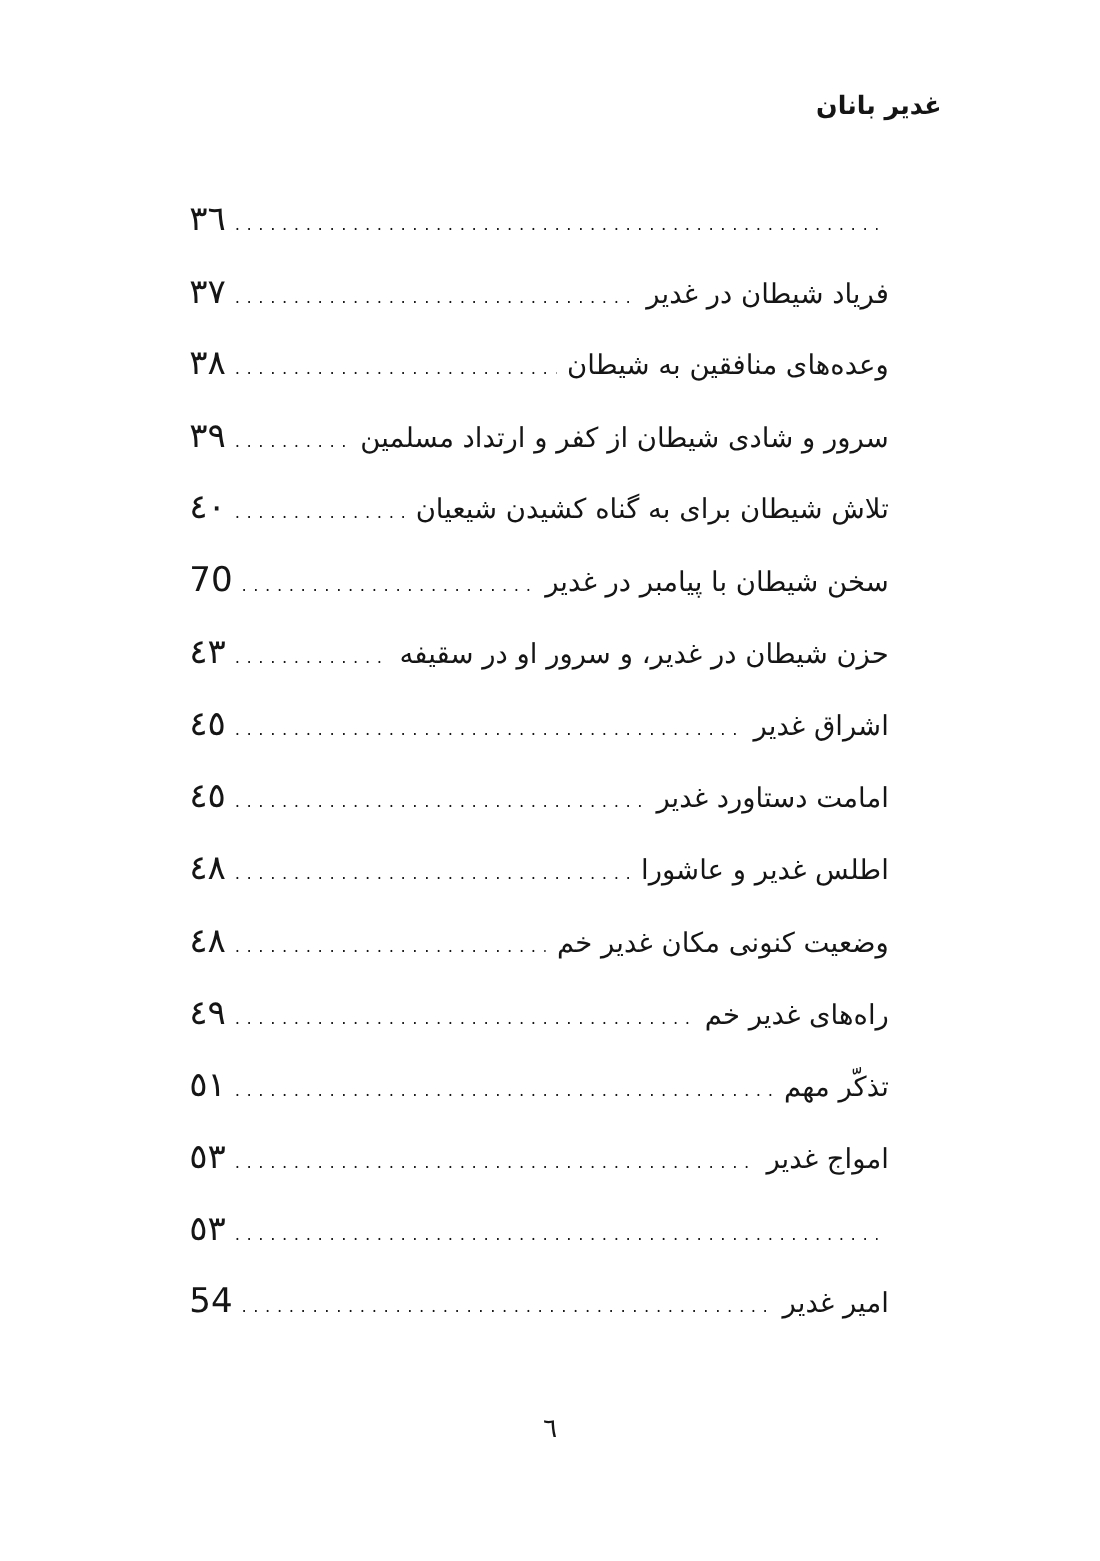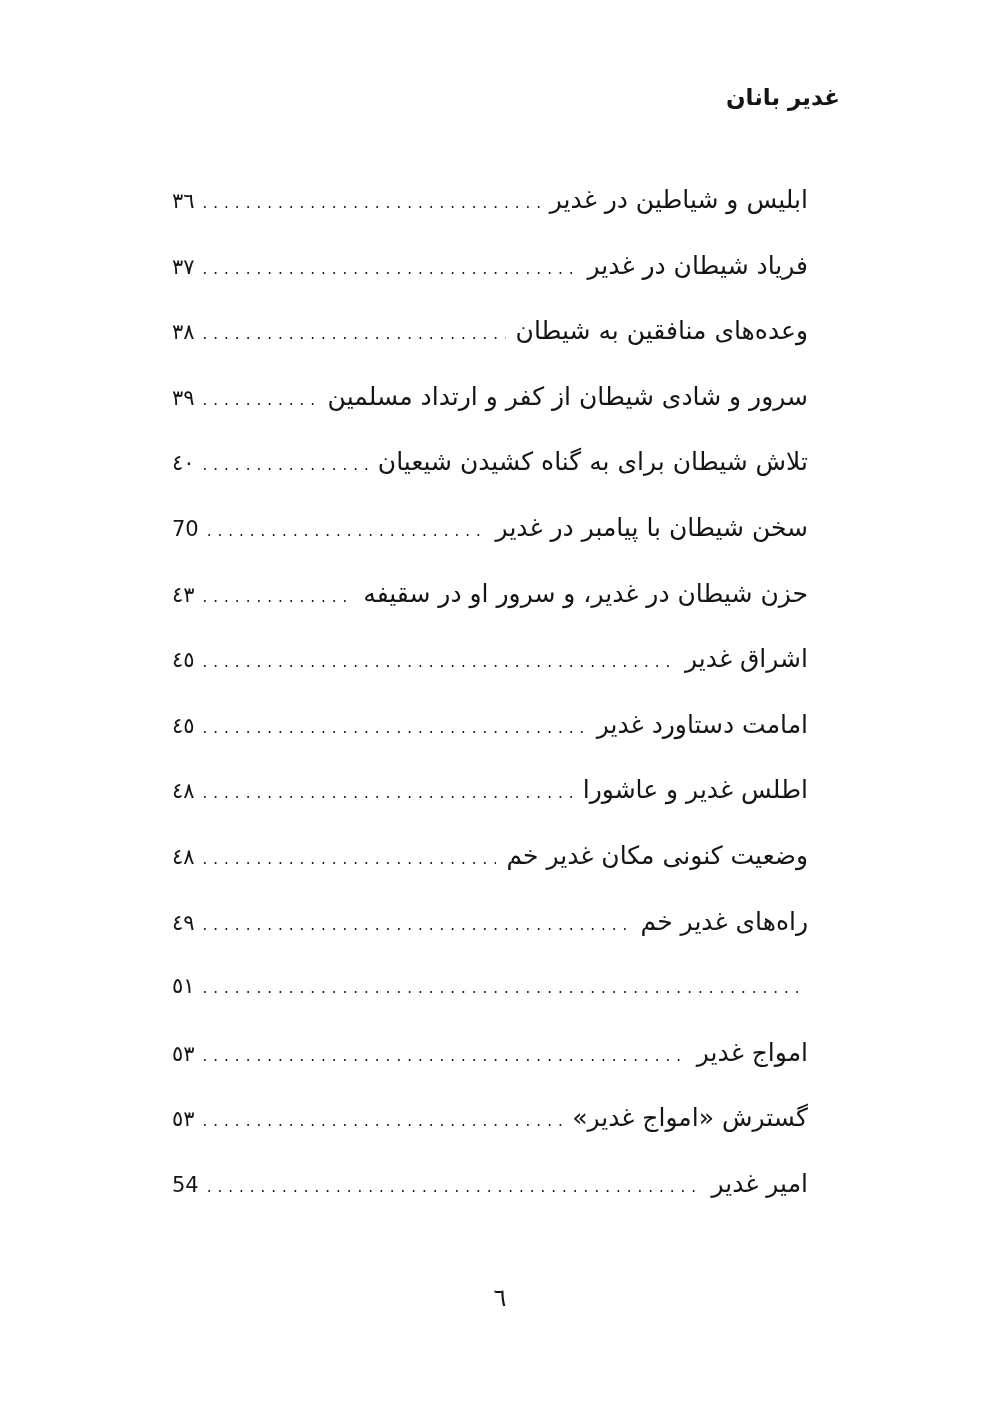--- a/index.html
+++ b/index.html
@@ -11,21 +11,21 @@
     height: 1419px;
     background: #ffffff;
     position: relative;
     font-family: "DejaVu Sans", sans-serif;
     color: #151515;
     overflow: hidden;
   }
   .page-header {
     position: absolute;
     top: 84px;
-    right: 160px;
+    right: 144px;
     font-size: 23px;
     font-weight: bold;
     direction: rtl;
   }
   .toc {
     position: absolute;
     top: 167px;
     left: 172px;
     right: 192px;
     direction: rtl;
@@ -53,41 +53,40 @@
     letter-spacing: 6px;
     direction: ltr;
     text-align: left;
     min-width: 10px;
   }
   .dot-leader::after {
     content: "..................................................................................................";
   }
   .toc-page-num {
     flex: 0 0 auto;
-    font-size: 21px;
+    font-size: 31px;
     direction: ltr;
   }
   .page-footer {
     position: absolute;
     top: 1284px;
     left: 0;
     width: 100%;
     text-align: center;
     font-size: 24px;
     direction: rtl;
   }
 </style>
 </head>
 <body>
 
 <div class="page-header">غدیر بانان</div>
 
 <div class="toc">
   <div class="toc-row">
-    <span class="toc-title">ابلیس و شیاطین در غدیر</span>
     <span class="dot-leader"></span>
     <span class="toc-page-num">٣٦</span>
   </div>
   <div class="toc-row">
     <span class="toc-title">فریاد شیطان در غدیر</span>
     <span class="dot-leader"></span>
     <span class="toc-page-num">٣٧</span>
   </div>
   <div class="toc-row">
     <span class="toc-title">وعده‌های منافقین به شیطان</span>
@@ -133,30 +132,30 @@
     <span class="toc-title">وضعیت کنونی مکان غدیر خم</span>
     <span class="dot-leader"></span>
     <span class="toc-page-num">٤٨</span>
   </div>
   <div class="toc-row">
     <span class="toc-title">راه‌های غدیر خم</span>
     <span class="dot-leader"></span>
     <span class="toc-page-num">٤٩</span>
   </div>
   <div class="toc-row">
+    <span class="toc-title">تذکّر مهم</span>
     <span class="dot-leader"></span>
     <span class="toc-page-num">٥١</span>
   </div>
   <div class="toc-row bold">
     <span class="toc-title">امواج غدیر</span>
     <span class="dot-leader"></span>
     <span class="toc-page-num">٥٣</span>
   </div>
   <div class="toc-row">
-    <span class="toc-title">گسترش «امواج غدیر»</span>
     <span class="dot-leader"></span>
     <span class="toc-page-num">٥٣</span>
   </div>
   <div class="toc-row bold">
     <span class="toc-title">امیر غدیر</span>
     <span class="dot-leader"></span>
     <span class="toc-page-num">54</span>
   </div>
 </div>
 

